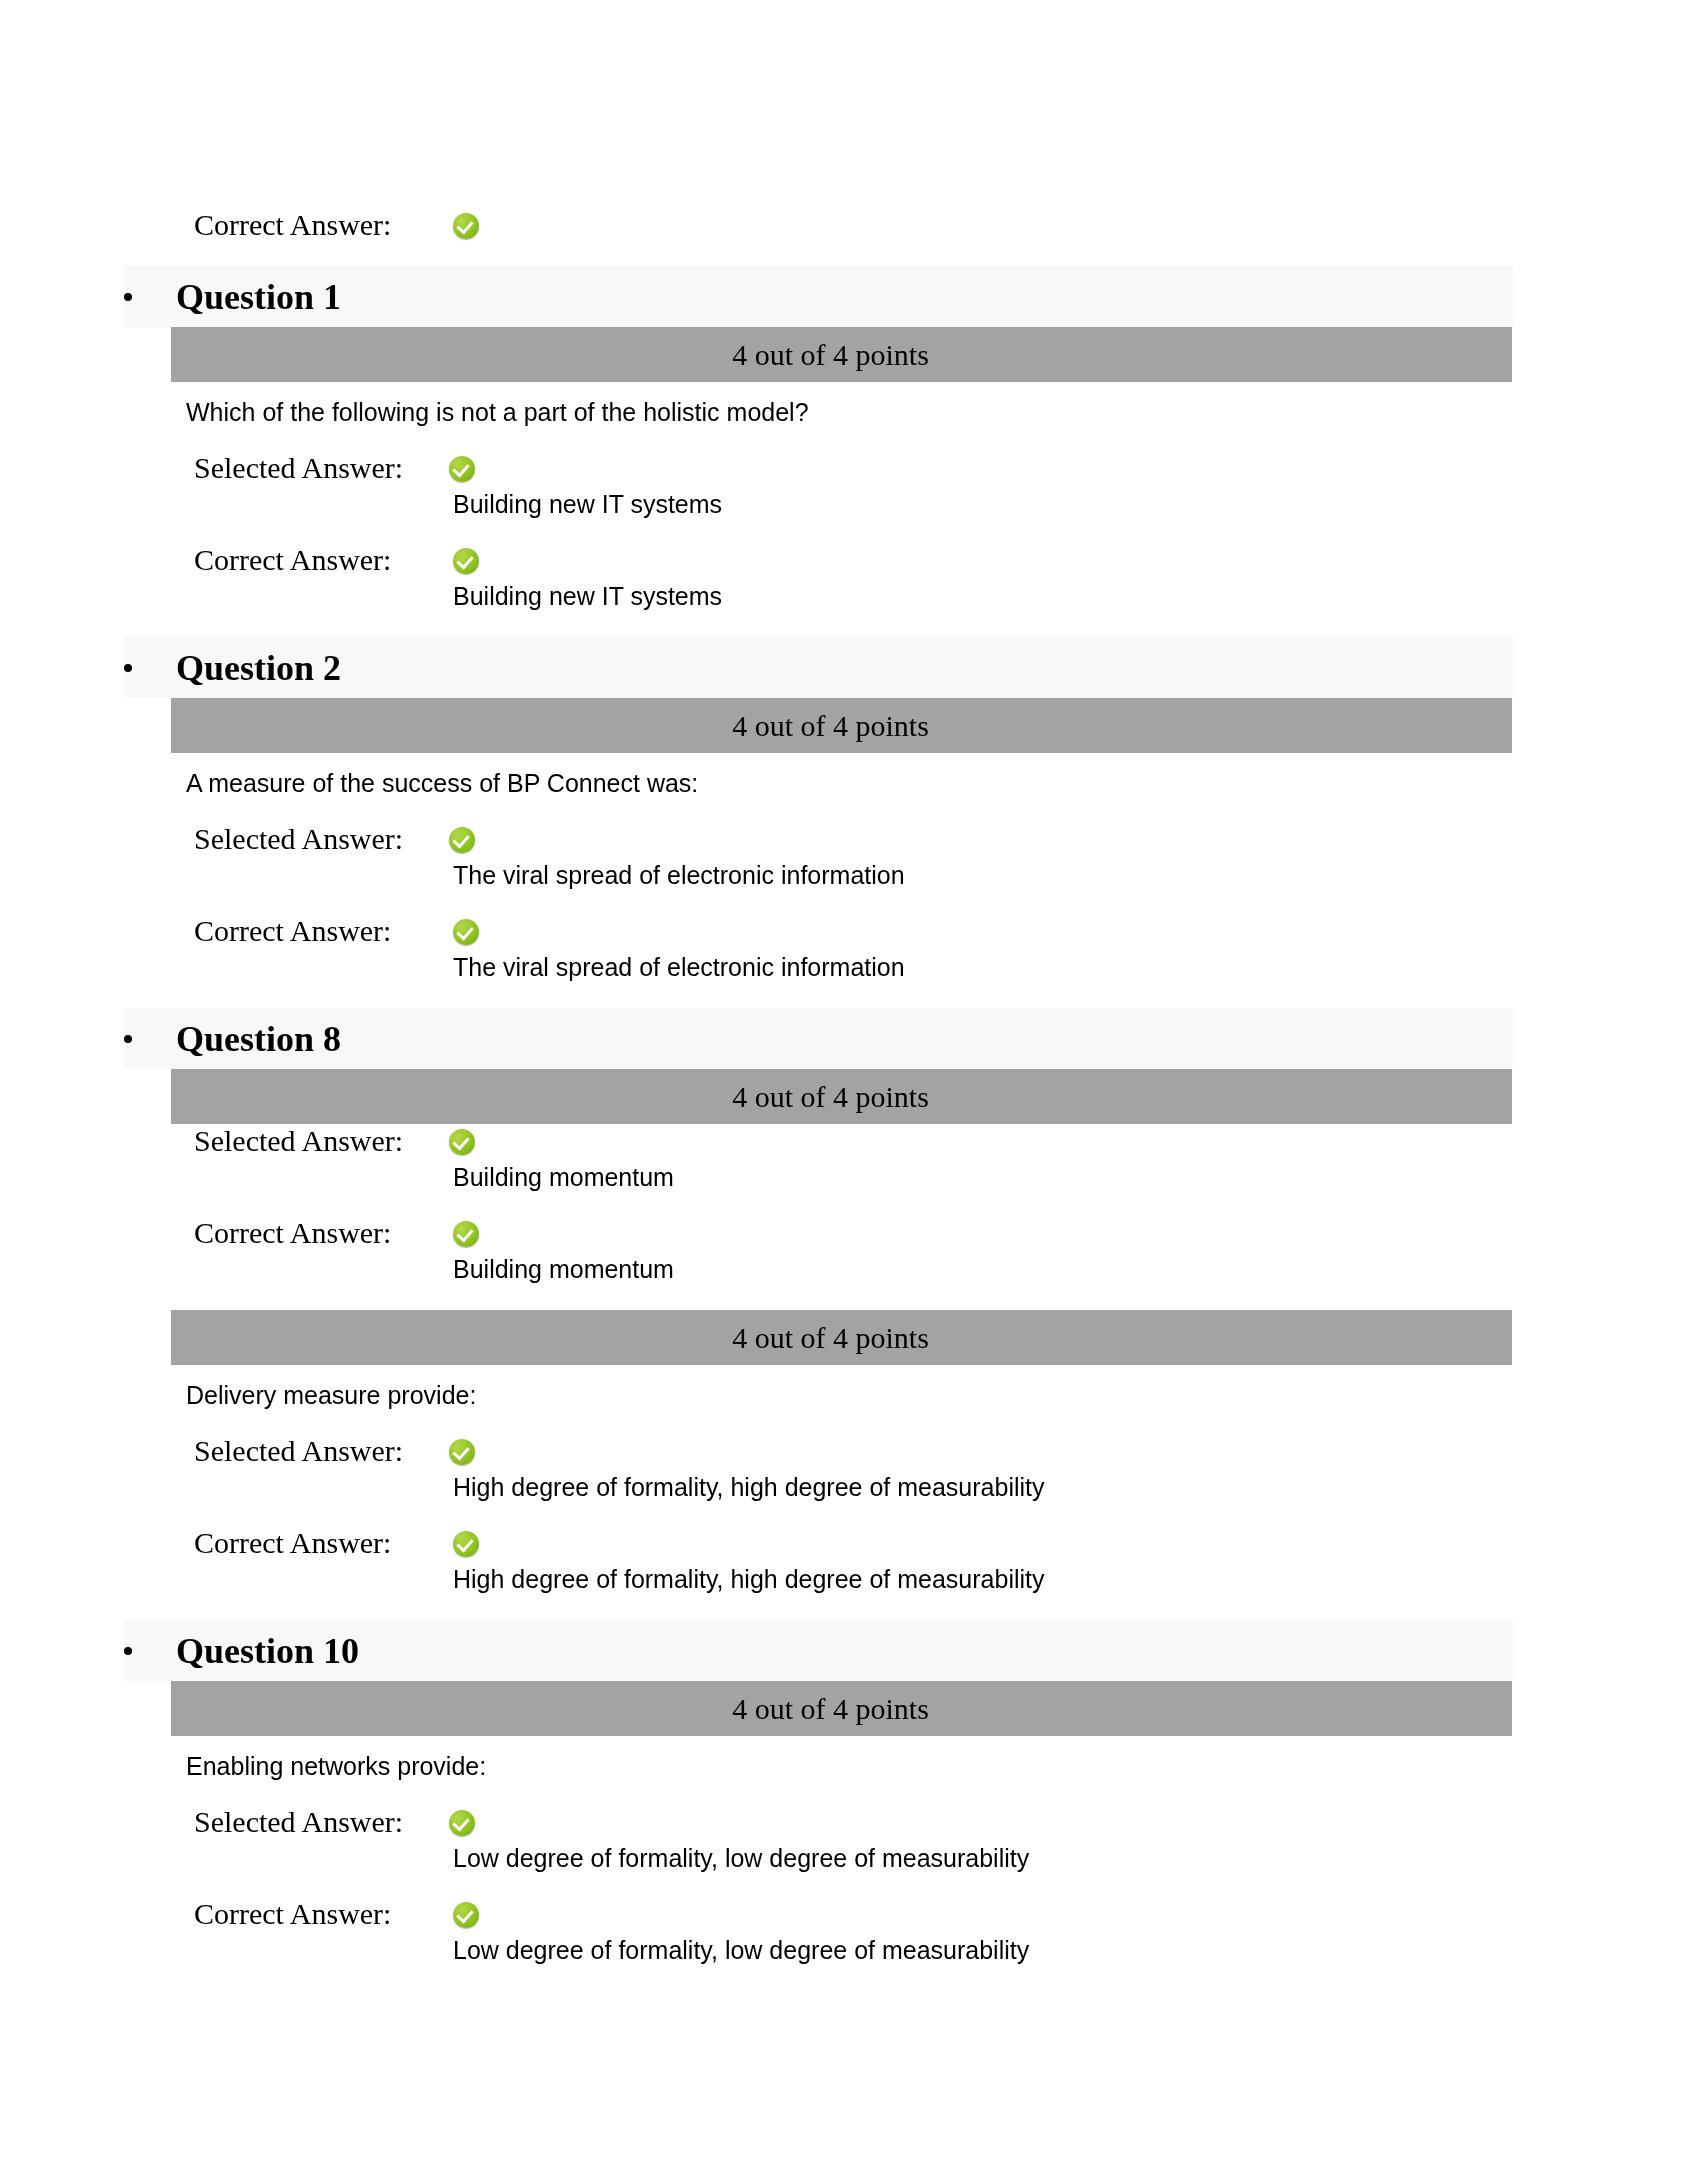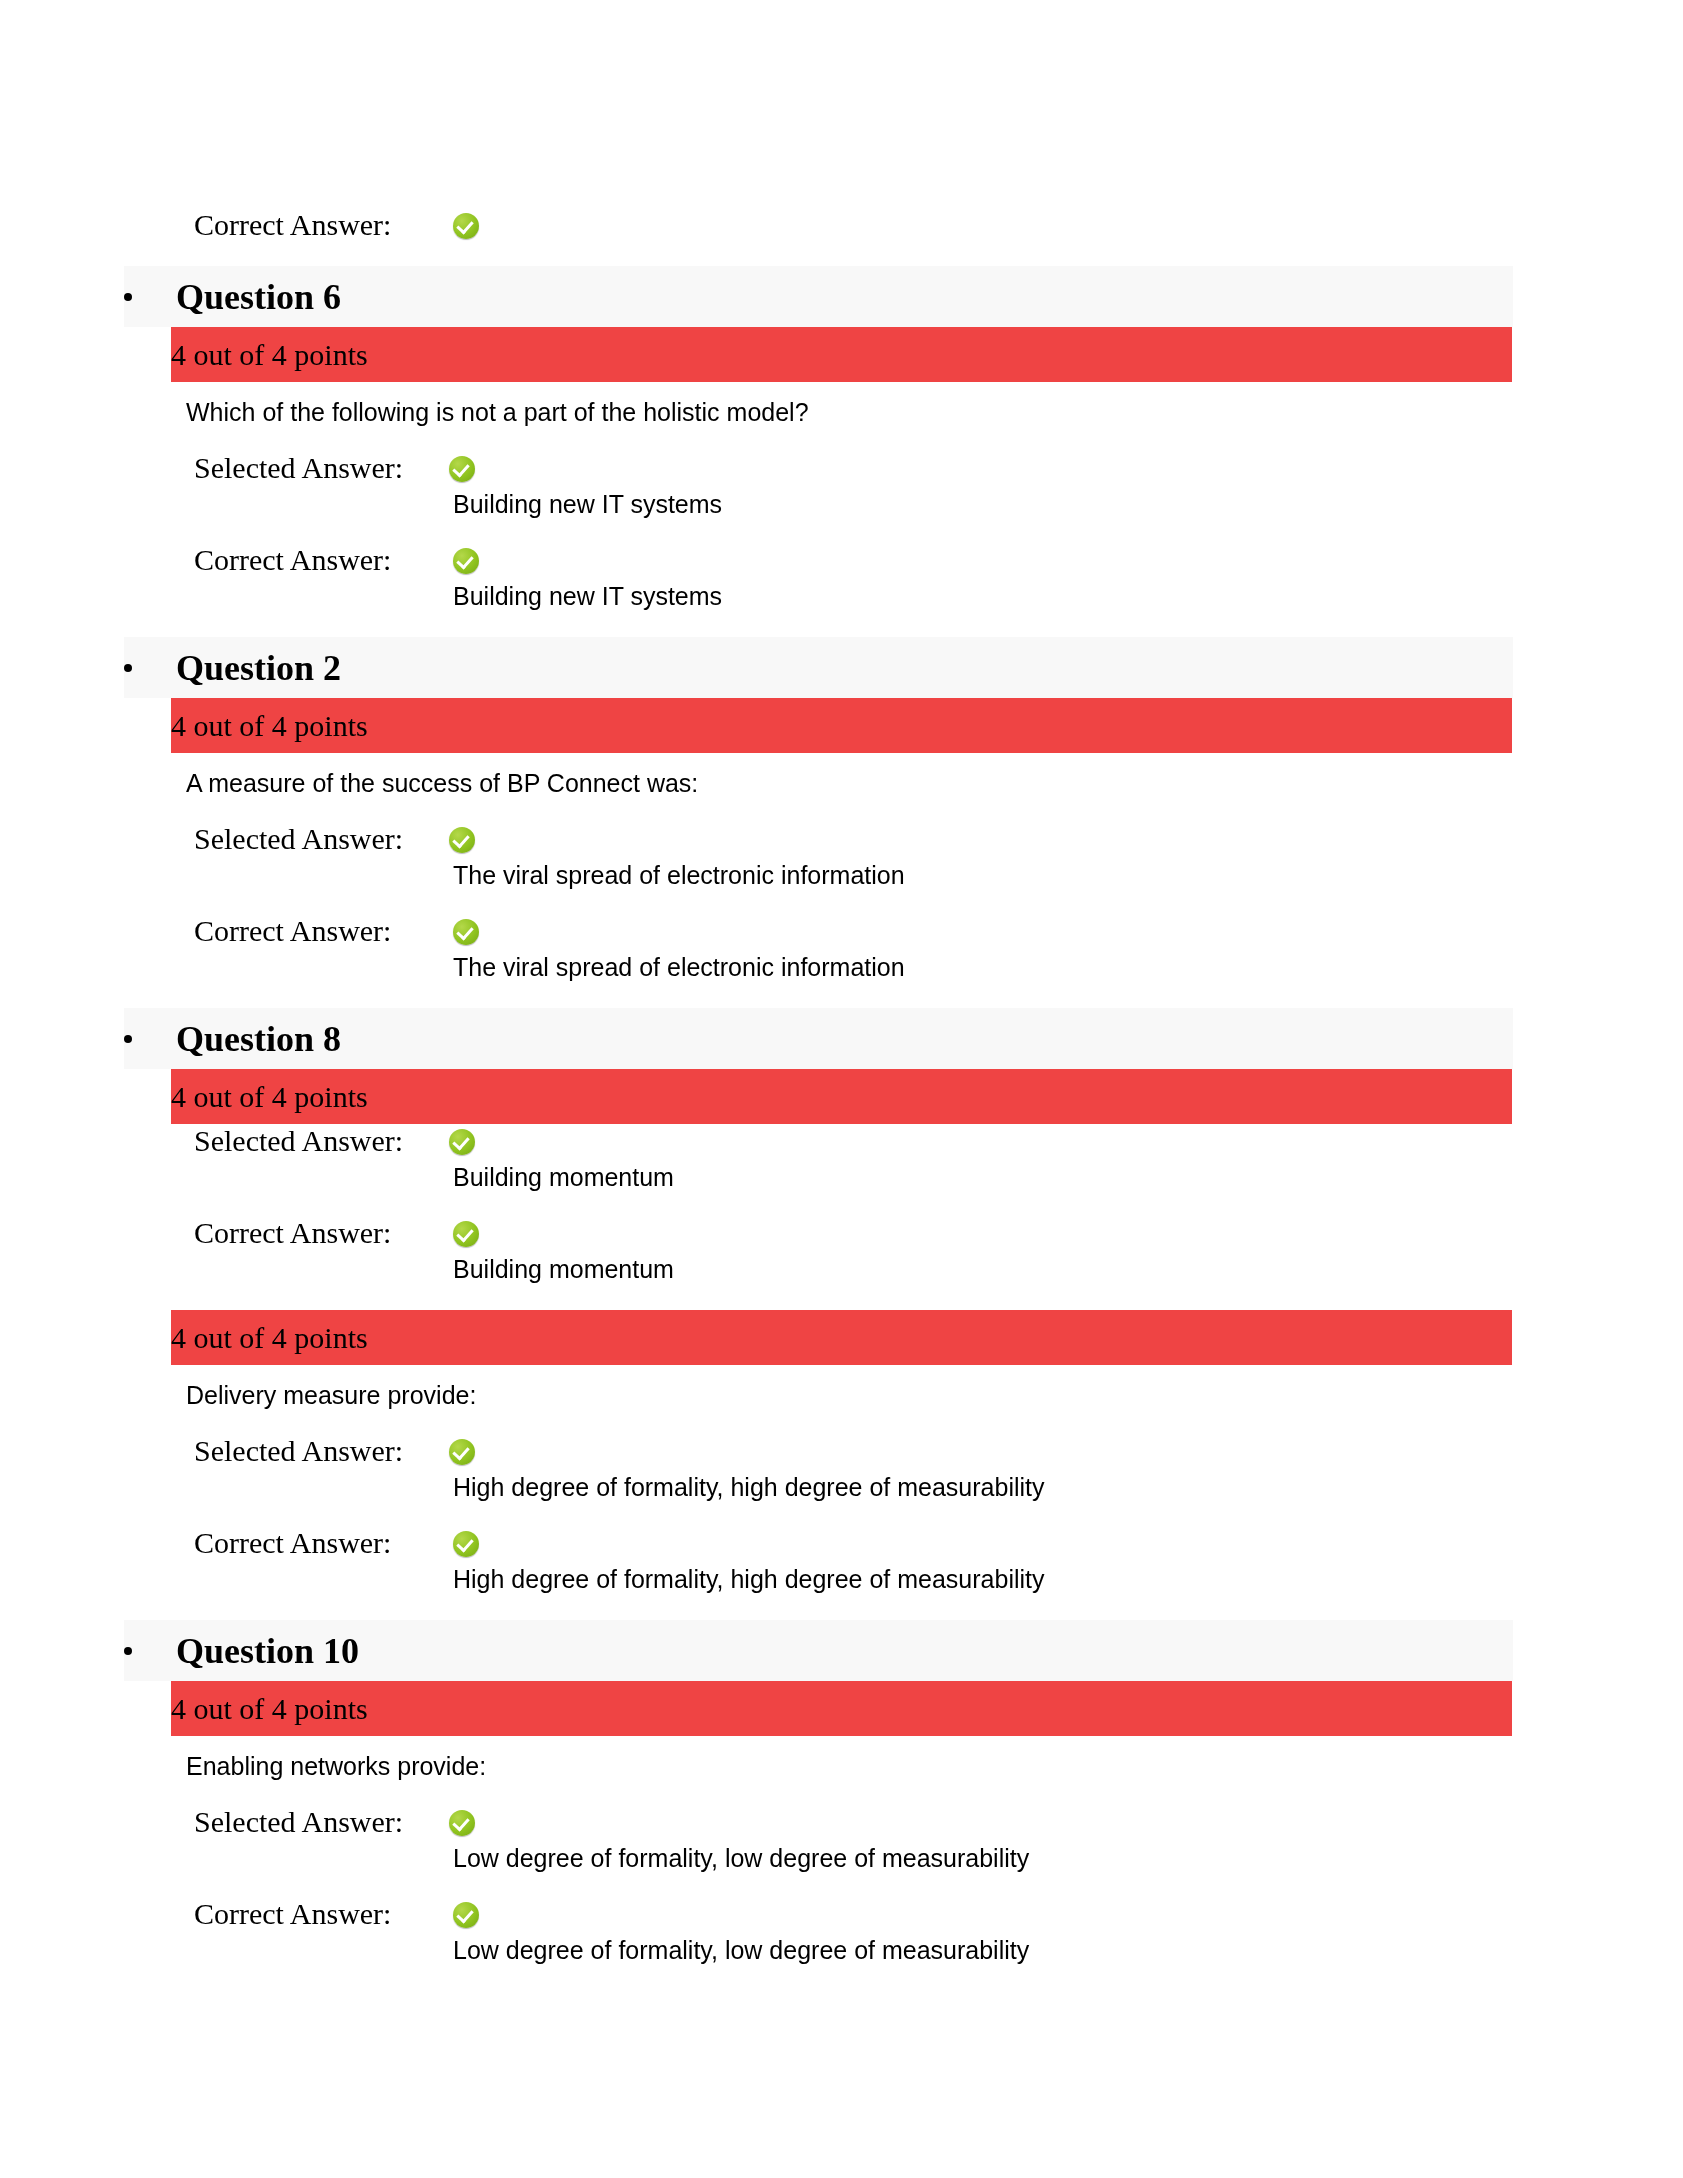--- a/index.html
+++ b/index.html
@@ -104,24 +104,24 @@
     font-size: 36px;
     line-height: 40px;
     margin-left: 44px;
     white-space: nowrap;
   }
 
   .q-points-band {
     margin-left: 171px;
     width: 1341px;
     height: 55px;
-    background: #ef4444;
+    background: #a3a3a3;
     display: flex;
     align-items: center;
-    justify-content: flex-start;
+    justify-content: center;
     box-sizing: border-box;
     padding-right: 22px;
   }
   .q-points-text {
     font-family: "Liberation Serif", serif;
     font-size: 30px;
     line-height: 34px;
     white-space: nowrap;
   }
 
@@ -149,21 +149,21 @@
       <span class="answer-label lbl-correct">Correct Answer:</span>
       <span class="check-icon icon-shift-correct"></span>
     </div>
   </div>
 
   <div class="block-gap"></div>
 
   <div class="question-block">
     <div class="q-header-band">
       <span class="q-bullet"></span>
-      <span class="q-title">Question 6</span>
+      <span class="q-title">Question 1</span>
     </div>
     <div class="q-points-band">
       <span class="q-points-text">4 out of 4 points</span>
     </div>
     <div class="q-prompt">Which of the following is not a part of the holistic model?</div>
     <div class="q-answers">
       <div class="answer-row">
         <div class="answer-line">
           <span class="answer-label lbl-selected">Selected Answer:</span>
           <span class="check-icon"></span>

